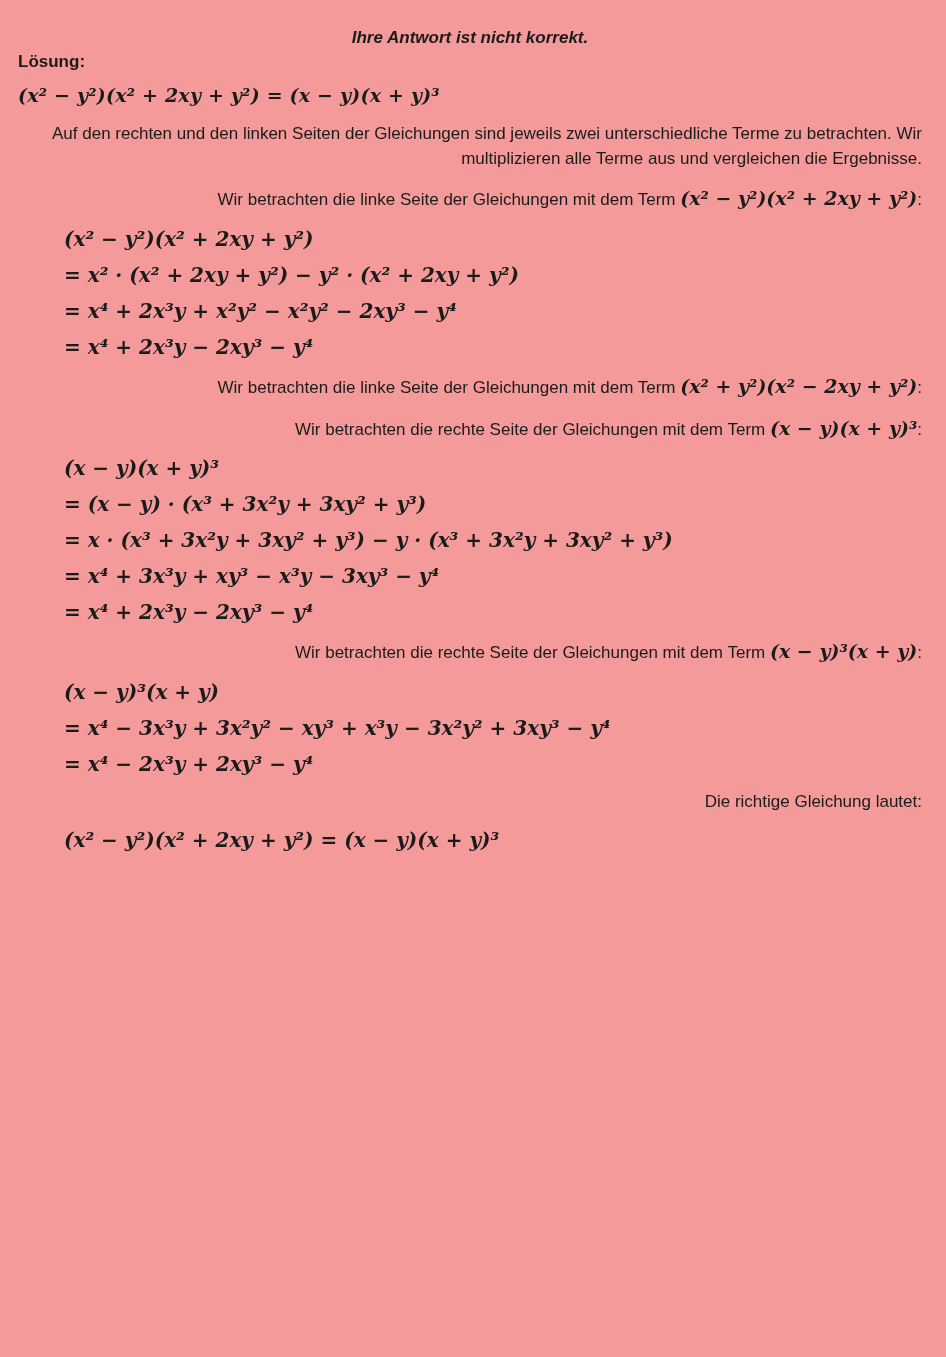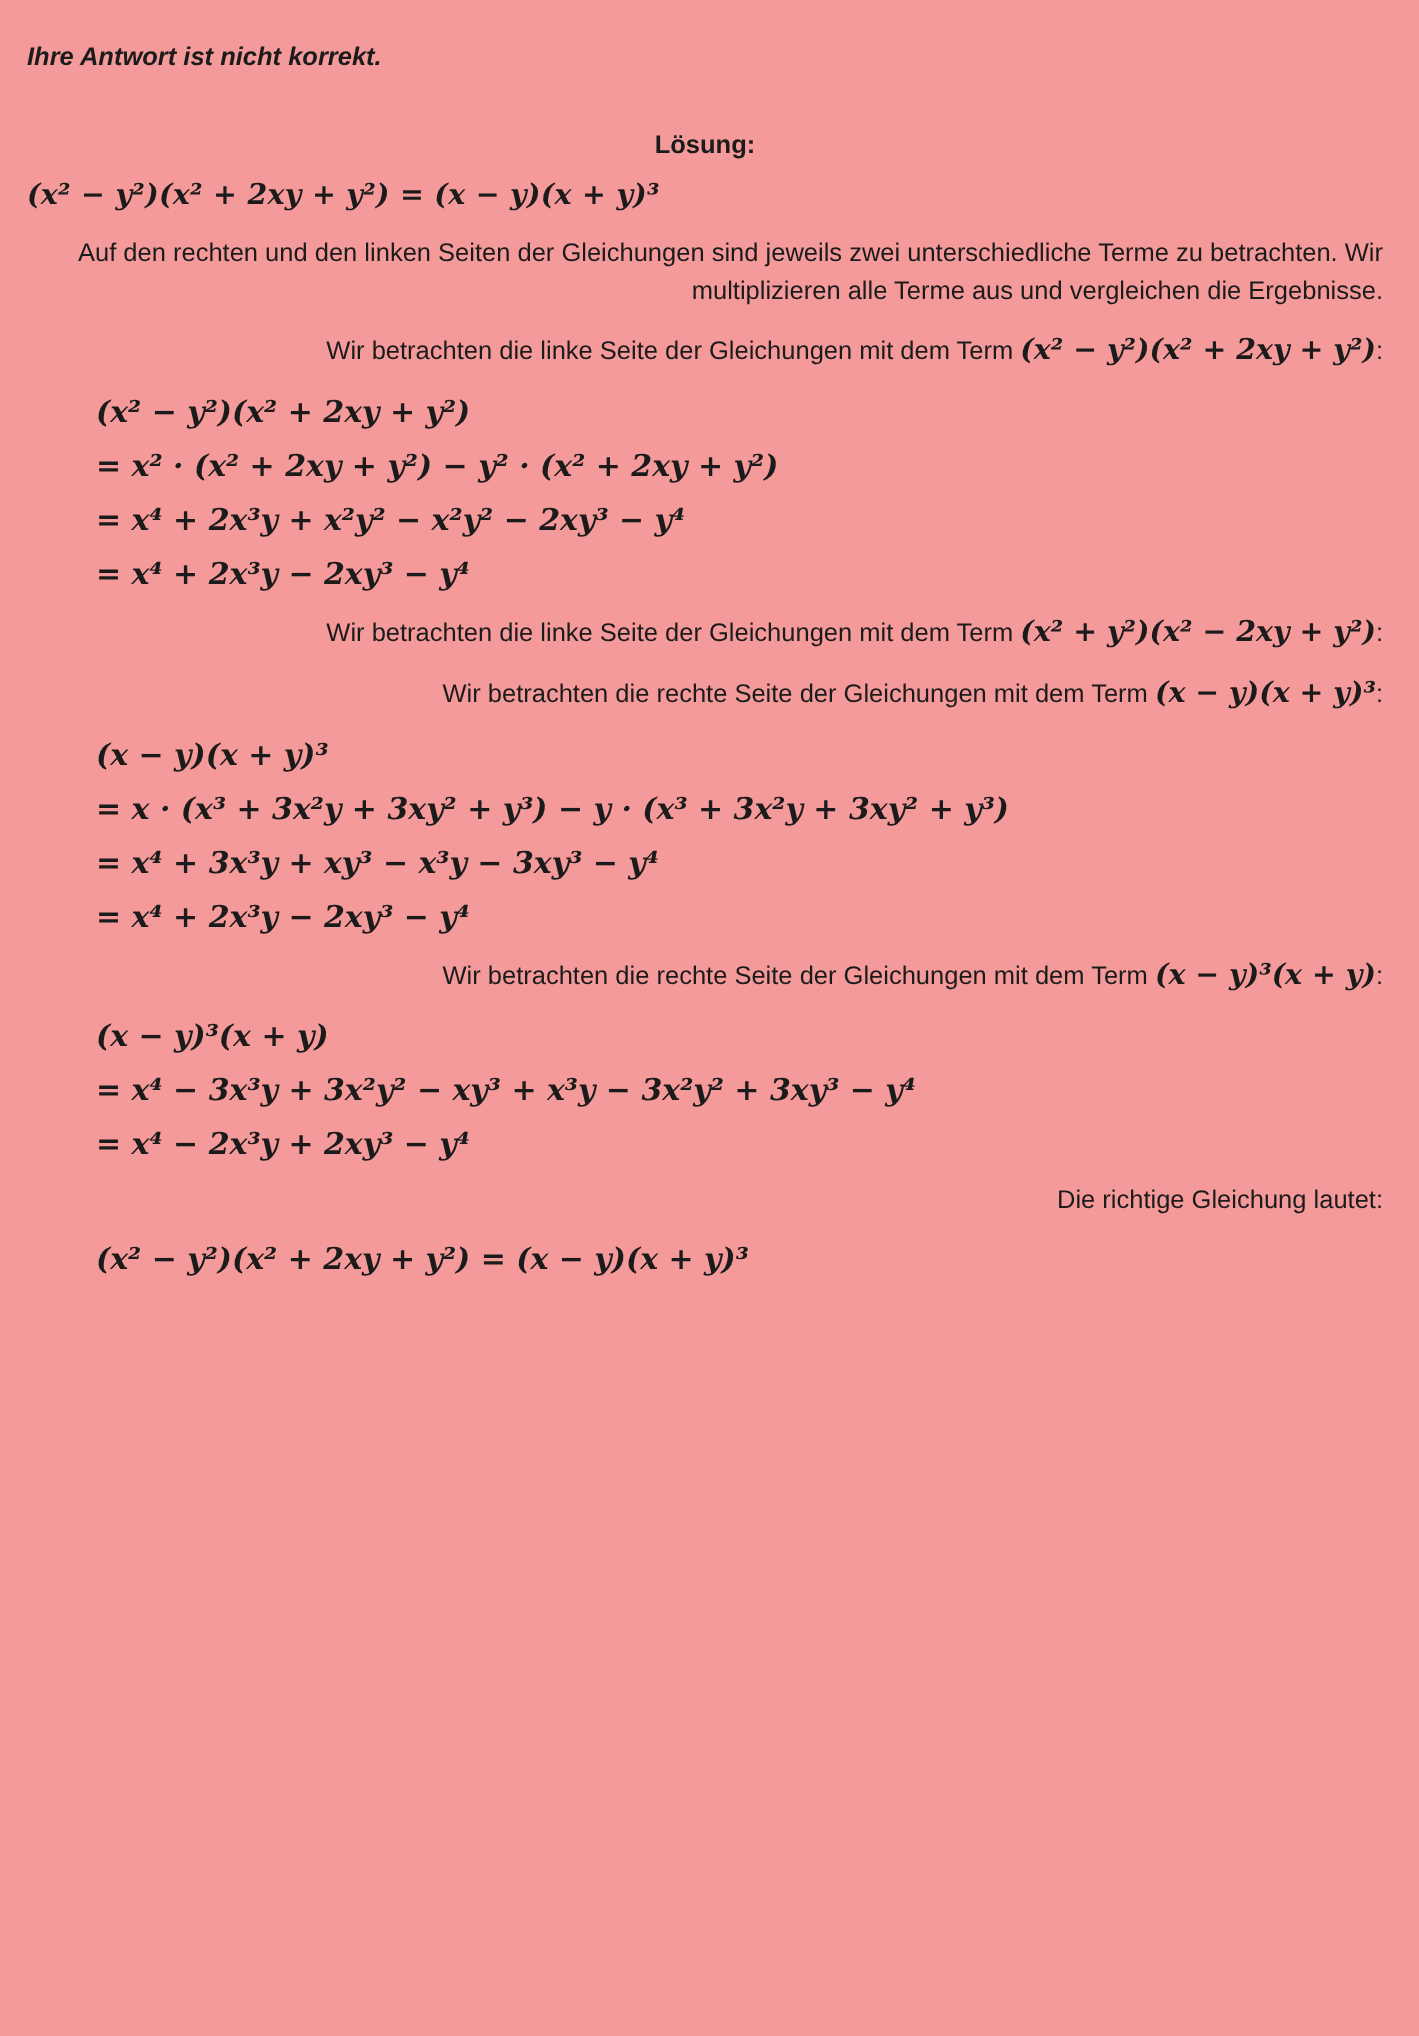--- a/index.html
+++ b/index.html
@@ -14,27 +14,27 @@
     color: #1b1b1b;
   }
   .page {
     padding: 24px 24px 20px 18px;
     box-sizing: border-box;
   }
   .feedback {
     font-style: italic;
     font-weight: bold;
     font-size: 17px;
-    margin: 4px 0 39px 0;
+    margin: 4px 0 4px 0;
+    text-align: center;
   }
   .heading {
     font-weight: bold;
     font-size: 17px;
     margin: 0 0 12px 0;
-    text-align: center;
   }
   .para {
     font-size: 17px;
     line-height: 1.45;
     margin: 0 0 14px 0;
     text-align: right;
   }
   .math {
     font-family: "DejaVu Serif", serif;
     font-style: italic;
@@ -97,20 +97,21 @@
 
   <div class="para">
     <span>Wir betrachten die linke Seite der Gleichungen mit dem Term </span><span class="inline-math">(x² + y²)(x² − 2xy + y²)</span><span>:</span>
   </div>
 
   <div class="para">
     <span>Wir betrachten die rechte Seite der Gleichungen mit dem Term </span><span class="inline-math">(x − y)(x + y)³</span><span>:</span>
   </div>
   <div class="derivation">
     <div class="math-line">(x − y)(x + y)³</div>
+    <div class="math-line">= (x − y) · (x³ + 3x²y + 3xy² + y³)</div>
     <div class="math-line">= x · (x³ + 3x²y + 3xy² + y³) − y · (x³ + 3x²y + 3xy² + y³)</div>
     <div class="math-line">= x⁴ + 3x³y + xy³ − x³y − 3xy³ − y⁴</div>
     <div class="math-line">= x⁴ + 2x³y − 2xy³ − y⁴</div>
   </div>
 
   <div class="para">
     <span>Wir betrachten die rechte Seite der Gleichungen mit dem Term </span><span class="inline-math">(x − y)³(x + y)</span><span>:</span>
   </div>
   <div class="derivation">
     <div class="math-line">(x − y)³(x + y)</div>

